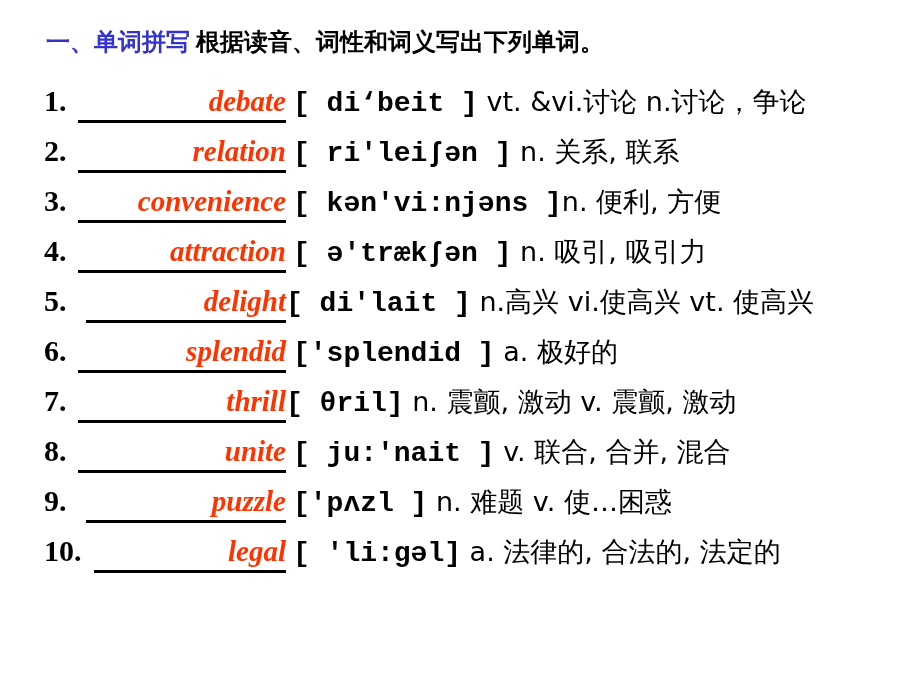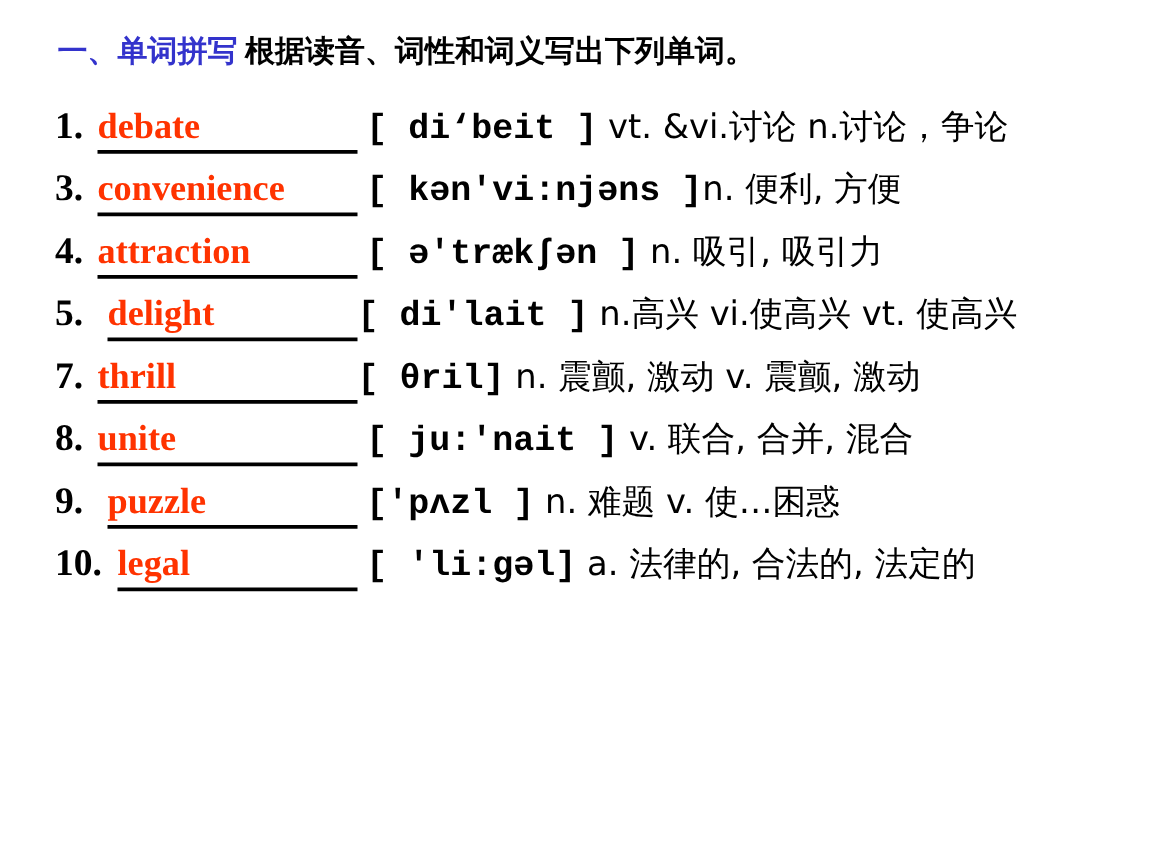--- a/index.html
+++ b/index.html
@@ -53,25 +53,26 @@
   .row-index {
     display: inline-block;
     vertical-align: baseline;
     text-align: left;
     color: #000000;
   }
   .blank {
     position: relative;
     display: inline-block;
     vertical-align: baseline;
-    text-align: left;
+    text-align: right;
     border-bottom: 3px solid #000000;
     height: 40px;
     line-height: 42px;
     overflow: visible;
+    font-style: italic;
   }
   .answer {
     color: #ff3300;
     font-weight: bold;
     font-size: 29px;
   }
   .defn {
     display: inline-block;
     vertical-align: baseline;
     color: #000000;
@@ -100,33 +101,39 @@
   <div class="title-line">
     <span class="title-cn-highlight">一、单词拼写</span><span class="title-rest"> 根据读音、词性和词义写出下列单词。</span>
   </div>
 
   <div class="rows">
 
     <div class="row">
       <span class="row-index" style="width:34px">1.</span><span class="blank" style="width:208px"><span class="answer">debate</span></span><span class="defn"><span class="sp"></span><span class="phon">[ di‘beit ]</span><span class="cn"> vt. &amp;vi.讨论 n.讨论，争论</span></span>
     </div>
 
+    <div class="row">
+      <span class="row-index" style="width:34px">2.</span><span class="blank" style="width:208px"><span class="answer">relation</span></span><span class="defn"><span class="sp"></span><span class="phon">[ ri'leiʃən ]</span><span class="cn">  n. 关系, 联系</span></span>
+    </div>
 
     <div class="row">
       <span class="row-index" style="width:34px">3.</span><span class="blank" style="width:208px"><span class="answer">convenience</span></span><span class="defn"><span class="sp"></span><span class="phon">[ kən'vi:njəns ]</span><span class="cn">n. 便利, 方便</span></span>
     </div>
 
     <div class="row">
       <span class="row-index" style="width:34px">4.</span><span class="blank" style="width:208px"><span class="answer">attraction</span></span><span class="defn"><span class="sp"></span><span class="phon">[ ə'trækʃən ]</span><span class="cn">  n. 吸引, 吸引力</span></span>
     </div>
 
     <div class="row">
       <span class="row-index" style="width:42px">5.</span><span class="blank" style="width:200px"><span class="answer">delight</span></span><span class="defn"><span class="phon">[ di'lait ]</span><span class="cn"> n.高兴 vi.使高兴 vt. 使高兴</span></span>
     </div>
 
+    <div class="row">
+      <span class="row-index" style="width:34px">6.</span><span class="blank" style="width:208px"><span class="answer">splendid</span></span><span class="defn"><span class="sp"></span><span class="phon">['splendid ]</span><span class="cn"> a. 极好的</span></span>
+    </div>
 
     <div class="row">
       <span class="row-index" style="width:34px">7.</span><span class="blank" style="width:208px"><span class="answer">thrill</span></span><span class="defn"><span class="phon">[ θril]</span><span class="cn"> n. 震颤, 激动 v. 震颤, 激动</span></span>
     </div>
 
     <div class="row">
       <span class="row-index" style="width:34px">8.</span><span class="blank" style="width:208px"><span class="answer">unite</span></span><span class="defn"><span class="sp"></span><span class="phon">[ ju:'nait ]</span><span class="cn"> v. 联合, 合并, 混合</span></span>
     </div>
 
     <div class="row">

